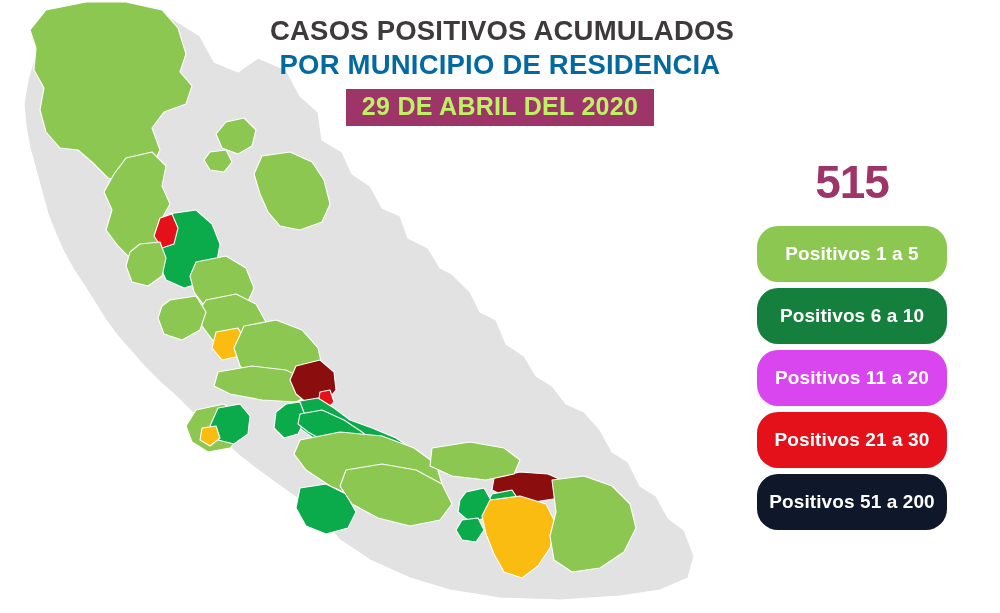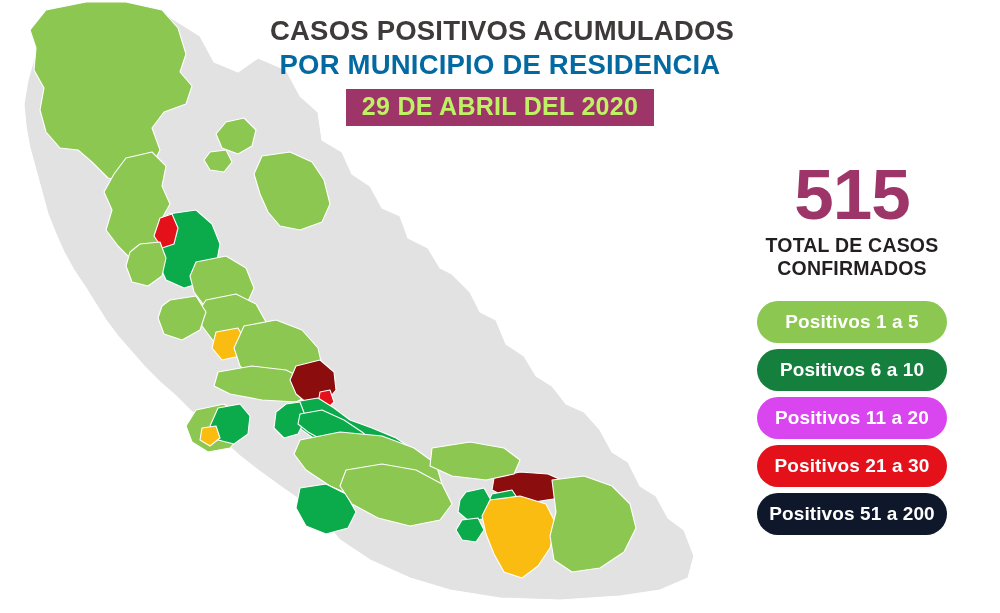--- a/index.html
+++ b/index.html
@@ -50,21 +50,21 @@
   #right-panel {
     position: absolute;
     left: 716px;
     top: 160px;
     width: 272px;
   }
   #total-number {
     text-align: center;
     font-family: "Liberation Sans", sans-serif;
     font-weight: bold;
-    font-size: 71px;
+    font-size: 46px;
     line-height: 0.98;
     color: #9d3568;
     letter-spacing: -1px;
   }
   #total-caption {
     text-align: center;
     font-weight: bold;
     font-size: 19.5px;
     line-height: 1.18;
     color: #231f20;
@@ -73,21 +73,21 @@
   }
   #legend {
     margin-top: 21px;
     display: flex;
     flex-direction: column;
     align-items: center;
     gap: 6px;
   }
   .legend-item {
     width: 190px;
-    height: 42px;
+    height: 56px;
     border-radius: 21px;
     display: flex;
     align-items: center;
     justify-content: center;
     color: #ffffff;
     font-weight: bold;
     font-size: 19px;
     letter-spacing: 0.1px;
     white-space: nowrap;
     box-sizing: border-box;
@@ -204,24 +204,20 @@
 </div>
 
 <div id="title-block">
   <div class="title-line" style="color: rgb(61, 58, 57);">CASOS POSITIVOS ACUMULADOS</div>
   <div class="title-line" style="color: #0369a1;">POR MUNICIPIO DE RESIDENCIA</div>
   <div id="date-banner" style="background-color: rgb(157, 53, 104); color: #bef264;">29 DE ABRIL DEL 2020</div>
 </div>
 
 <div id="right-panel">
   <div id="total-number" style="color: rgb(157, 53, 104);">515</div>
-  <div id="total-caption">
-    <div>TOTAL DE CASOS</div>
-    <div>CONFIRMADOS</div>
-  </div>
 
   <div id="legend">
     <div class="legend-item" style="background-color: rgb(140, 199, 81);">Positivos 1 a 5</div>
     <div class="legend-item" style="background-color: #15803d;">Positivos 6 a 10</div>
     <div class="legend-item" style="background-color: #d946ef;">Positivos 11 a 20</div>
     <div class="legend-item" style="background-color: rgb(228, 17, 26);">Positivos 21 a 30</div>
     <div class="legend-item" style="background-color: #0f172a;">Positivos 51 a 200</div>
   </div>
 </div>
 

